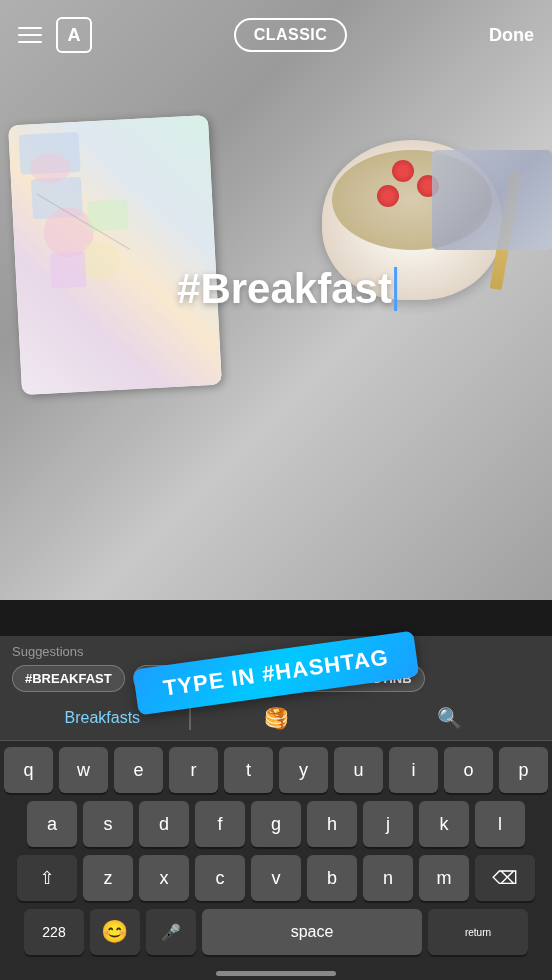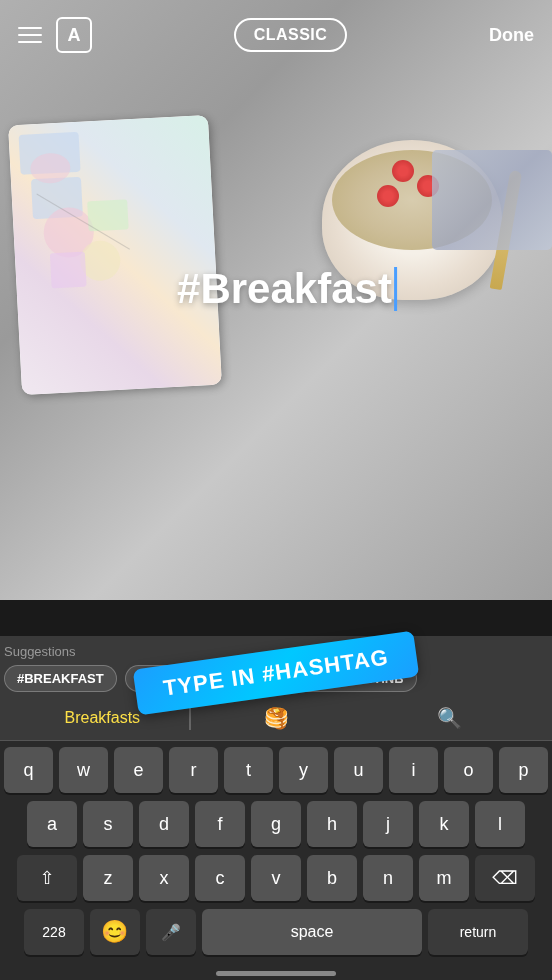--- a/index.html
+++ b/index.html
@@ -252,21 +252,21 @@
     .keyboard-area {
       position: absolute;
       bottom: 0;
       left: 0;
       right: 0;
       background: #2a2a2a;
     }
 
     
     .suggestions-area {
-      padding: 8px 4px 4px;
+      padding: 8px 12px 4px;
       background: #3a3a3a;
     }
     .suggestions-label {
       color: #999;
       font-size: 13px;
       margin-bottom: 6px;
     }
     .suggestions-row {
       display: flex;
       gap: 8px;
@@ -288,21 +288,21 @@
     .word-suggestions {
       display: flex;
       align-items: center;
       padding: 8px 16px;
       background: #3a3a3a;
       border-bottom: 1px solid #555;
     }
     .word-item {
       flex: 1;
       text-align: center;
-      color: #fde047;
+      color: #7dd3fc;
       font-size: 16px;
       cursor: pointer;
       padding: 2px 0;
     }
     .word-divider {
       width: 1px;
       height: 24px;
       background: #666;
     }
     .word-emoji {
@@ -340,21 +340,21 @@
       background: #3a3a3a;
     }
     .key-space {
       min-width: 180px;
       max-width: 220px;
       font-size: 16px;
     }
     .key-return {
       min-width: 80px;
       max-width: 100px;
-      font-size: 14px;
+      font-size: 10px;
     }
     .key-shift {
       min-width: 52px;
       max-width: 60px;
     }
     .key-backspace {
       min-width: 52px;
       max-width: 60px;
     }
     .key-123 {

